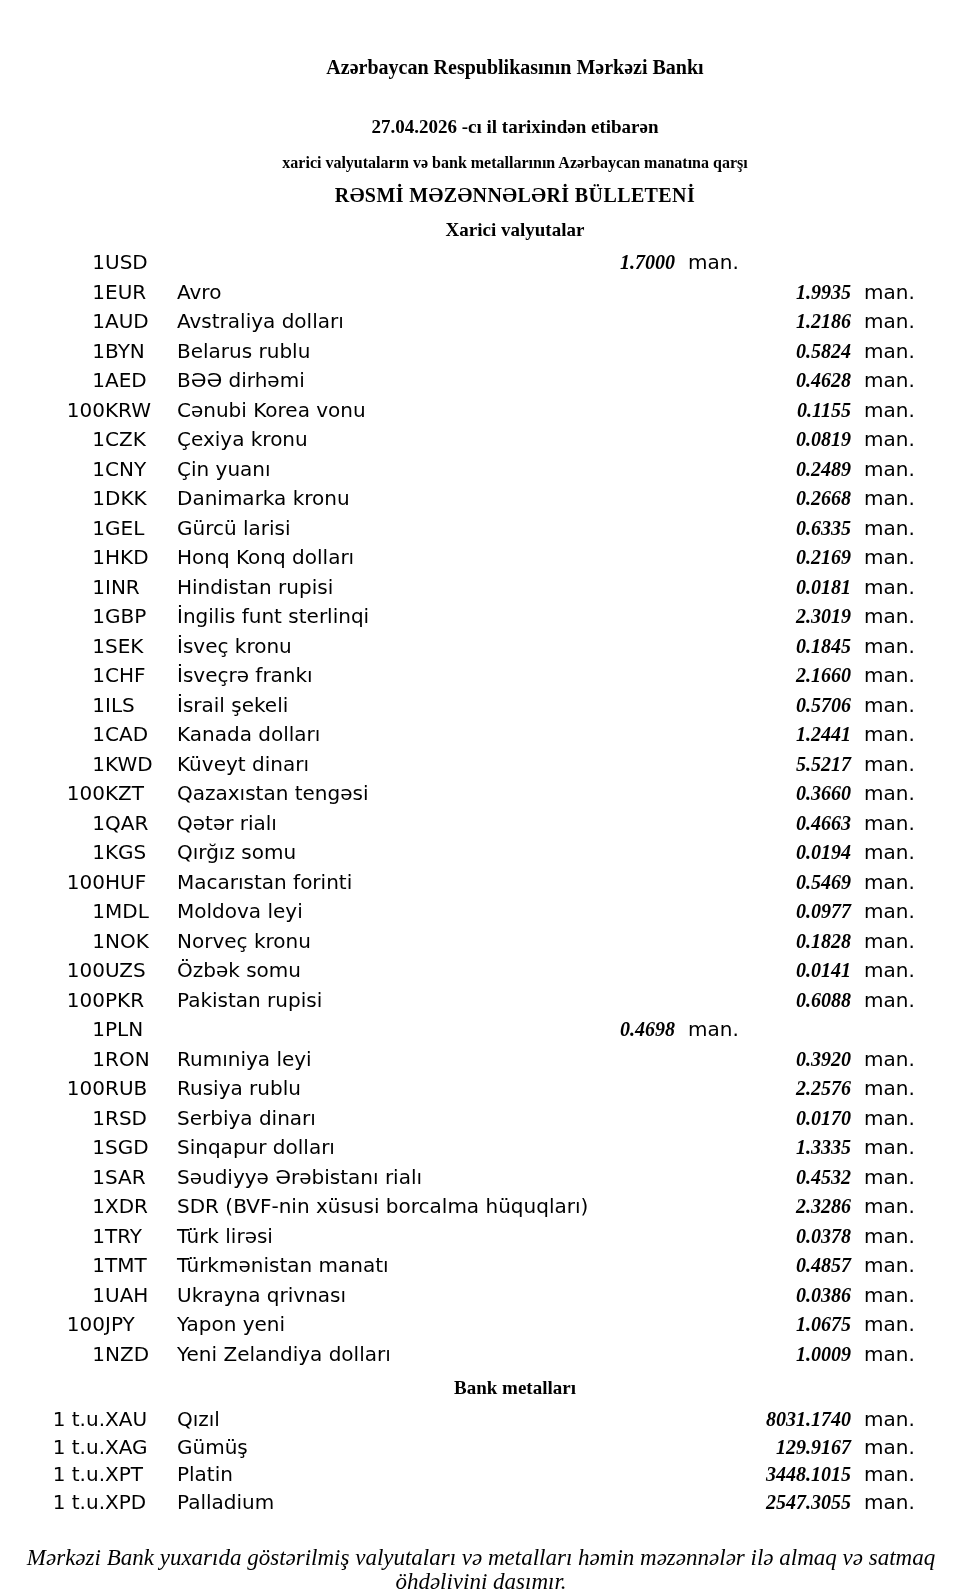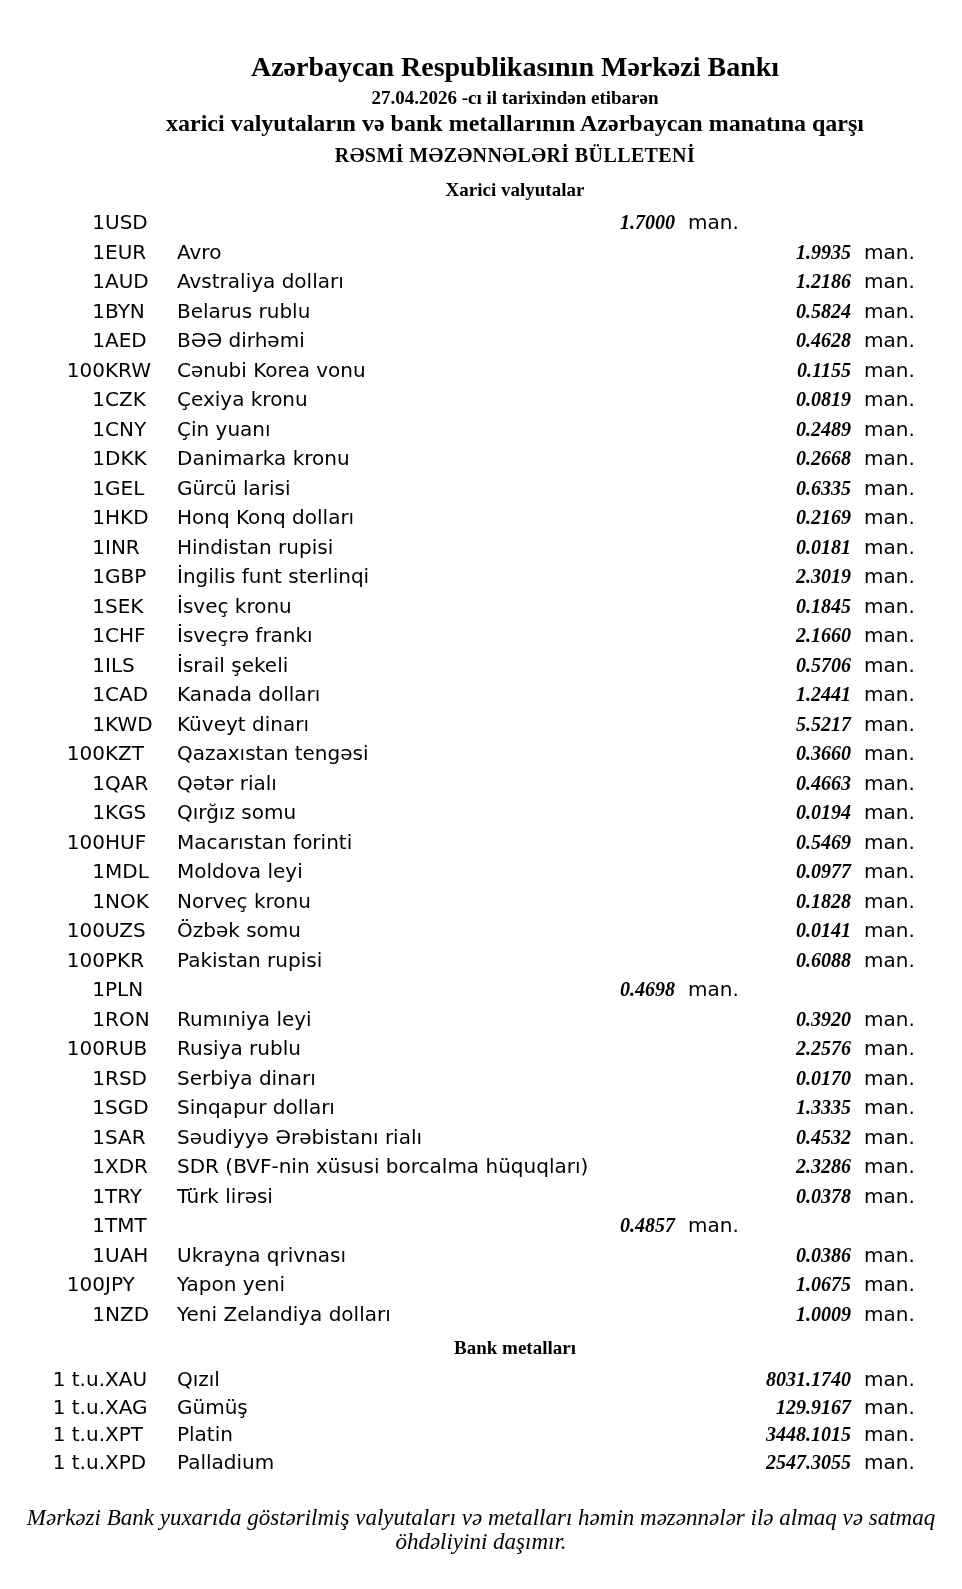--- a/index.html
+++ b/index.html
@@ -16,30 +16,31 @@
     overflow: hidden;
   }
   .header-block {
     margin-left: 68px;   
     text-align: center;
     font-family: "Liberation Serif", serif;
     font-weight: bold;
   }
   .bank-name {
     margin-top: 50px;
-    font-size: 28px;
+    font-size: 20px;
     line-height: 34px;
   }
   .date-line {
-    margin-top: 2px;
+    margin-top: 31px;
     font-size: 19px;
     line-height: 24px;
   }
   .subtitle {
-    font-size: 24px;
+    margin-top: 11px;
+    font-size: 16px;
     line-height: 26px;
   }
   .bulletin-title {
     margin-top: 6px;
     font-size: 20px;
     line-height: 26px;
     letter-spacing: 0.4px;
   }
   .section-title {
     margin-left: 68px;
@@ -365,20 +366,21 @@
       <div class="qty-cell">1</div>
       <div class="code-cell">TRY</div>
       <div class="name-cell">Türk lirəsi</div>
       <div class="rate-cell">0.0378</div>
       <div class="unit-cell">man.</div>
     </div>
 
     <div class="rate-row">
       <div class="qty-cell">1</div>
       <div class="code-cell">TMT</div>
+      <div class="name-cell">Türkmənistan manatı</div>
       <div class="rate-cell">0.4857</div>
       <div class="unit-cell">man.</div>
     </div>
 
     <div class="rate-row">
       <div class="qty-cell">1</div>
       <div class="code-cell">UAH</div>
       <div class="name-cell">Ukrayna qrivnası</div>
       <div class="rate-cell">0.0386</div>
       <div class="unit-cell">man.</div>

